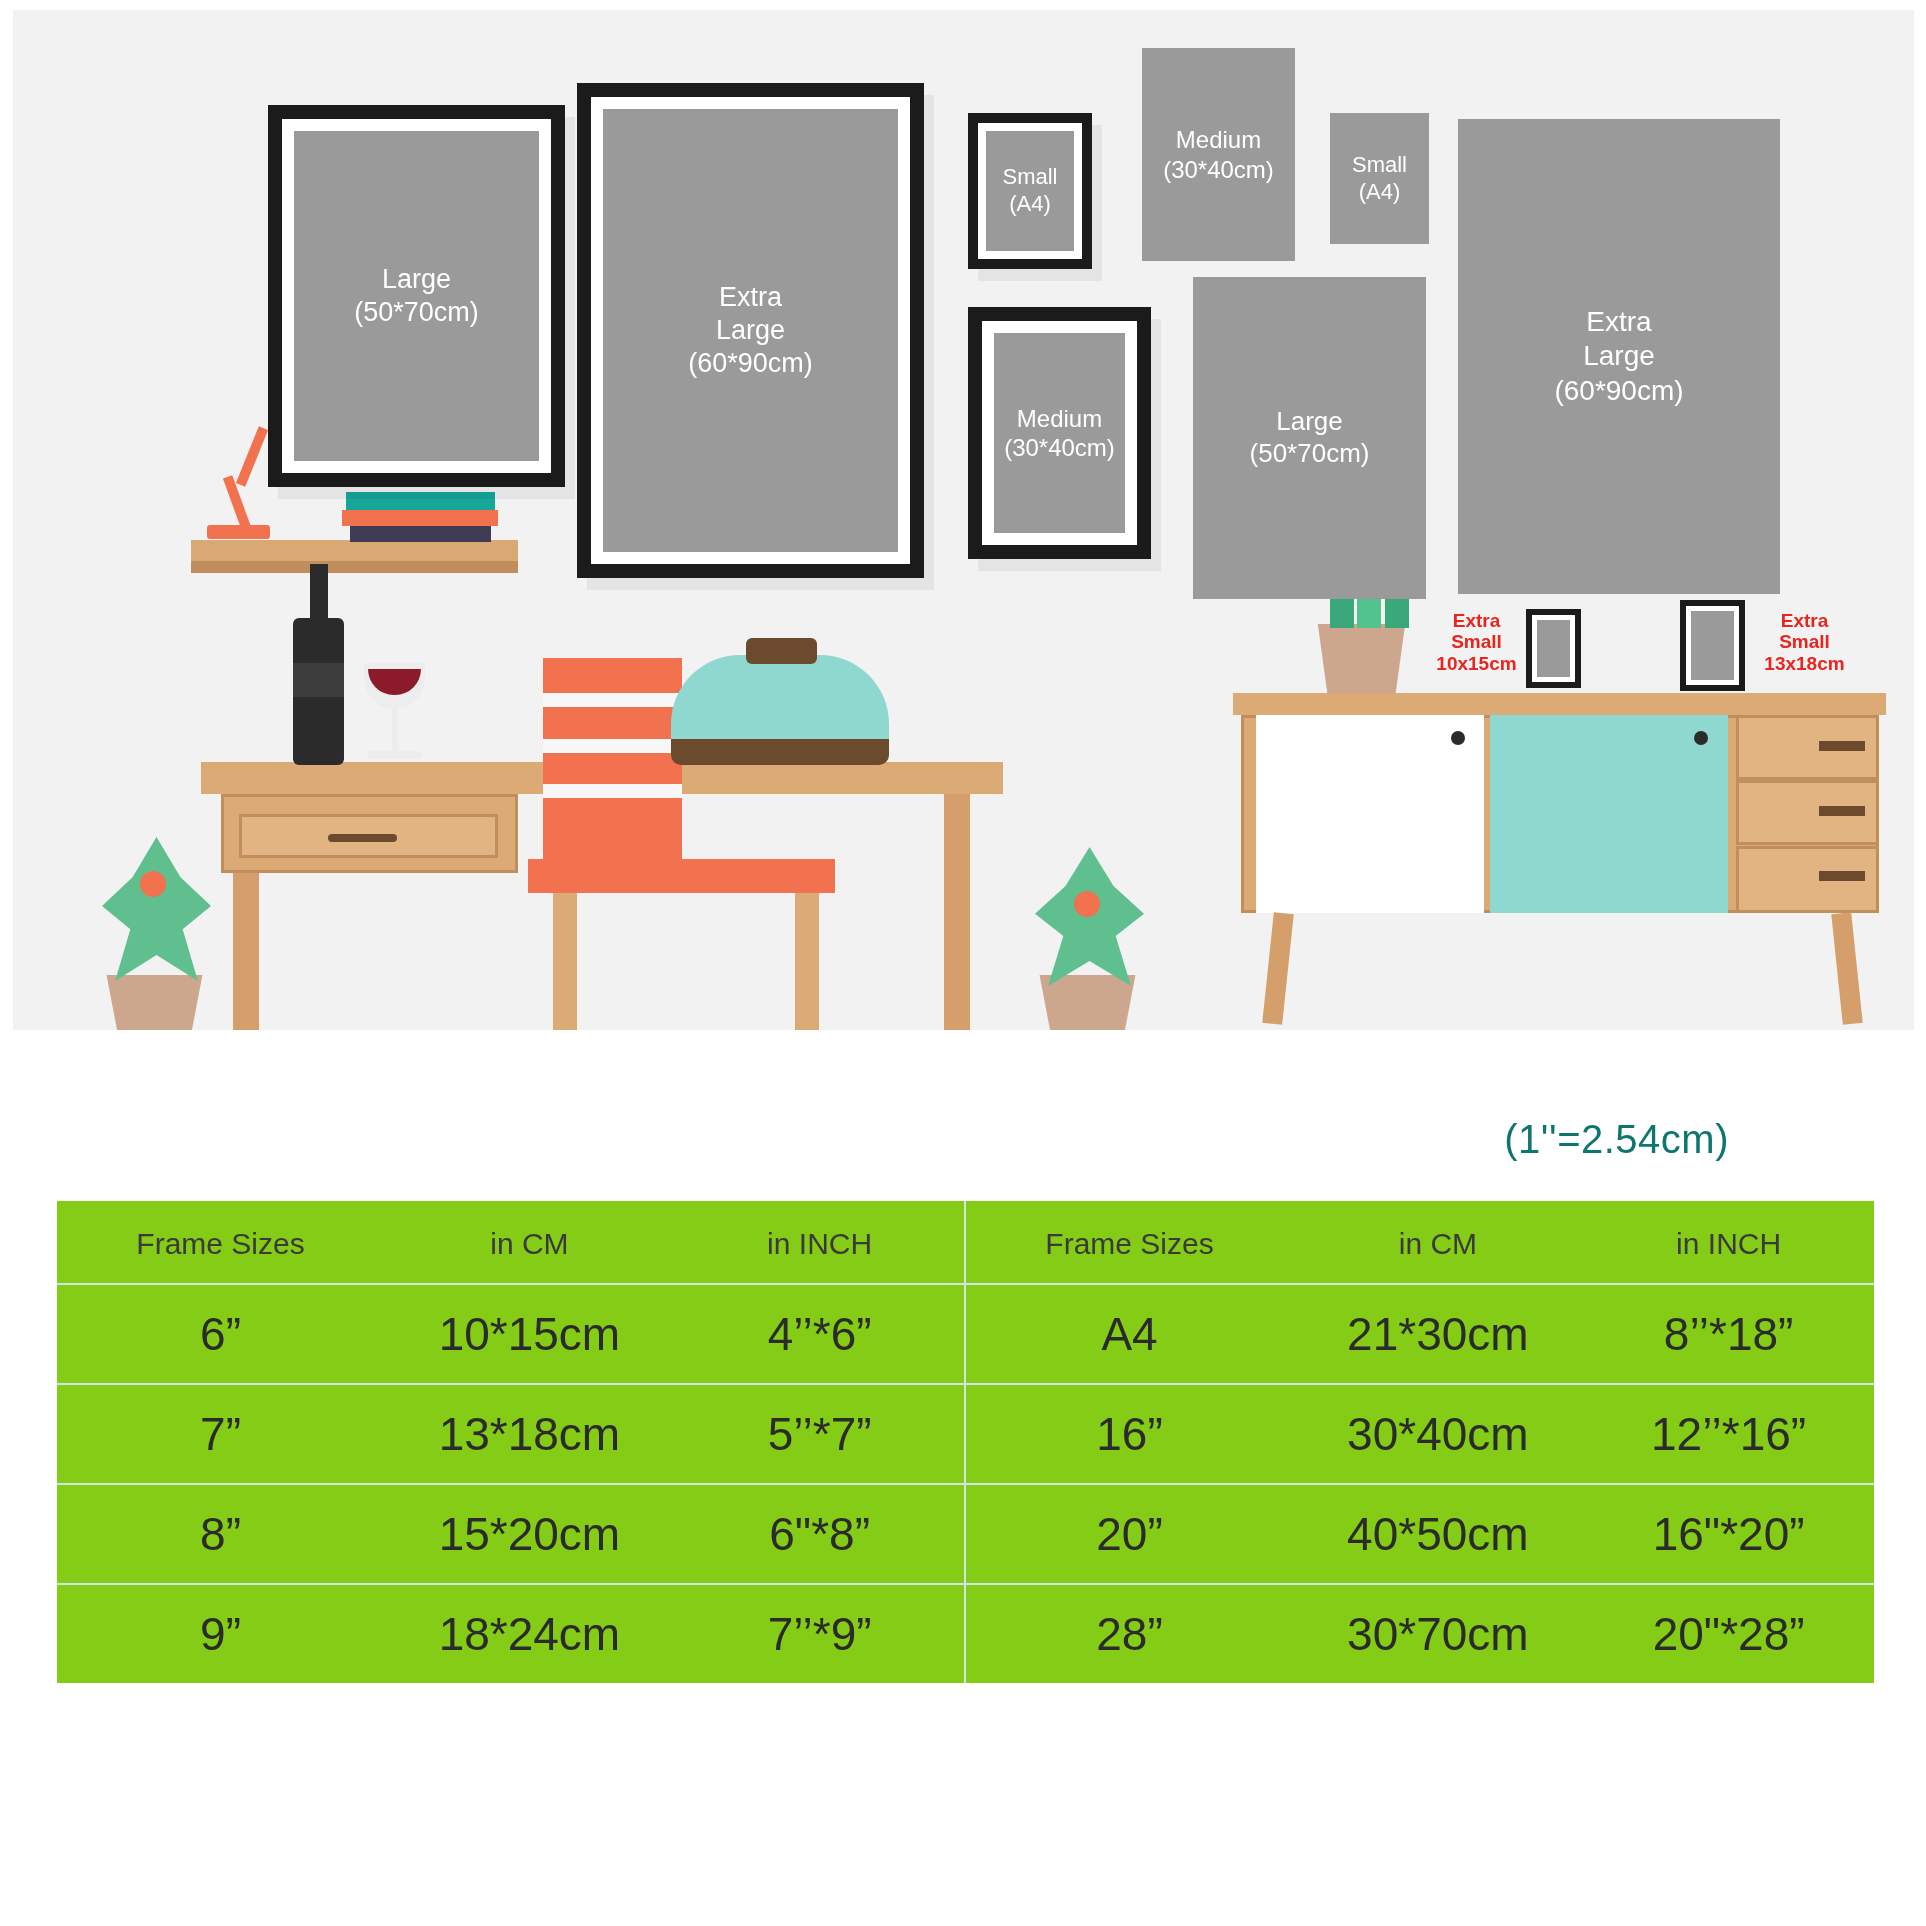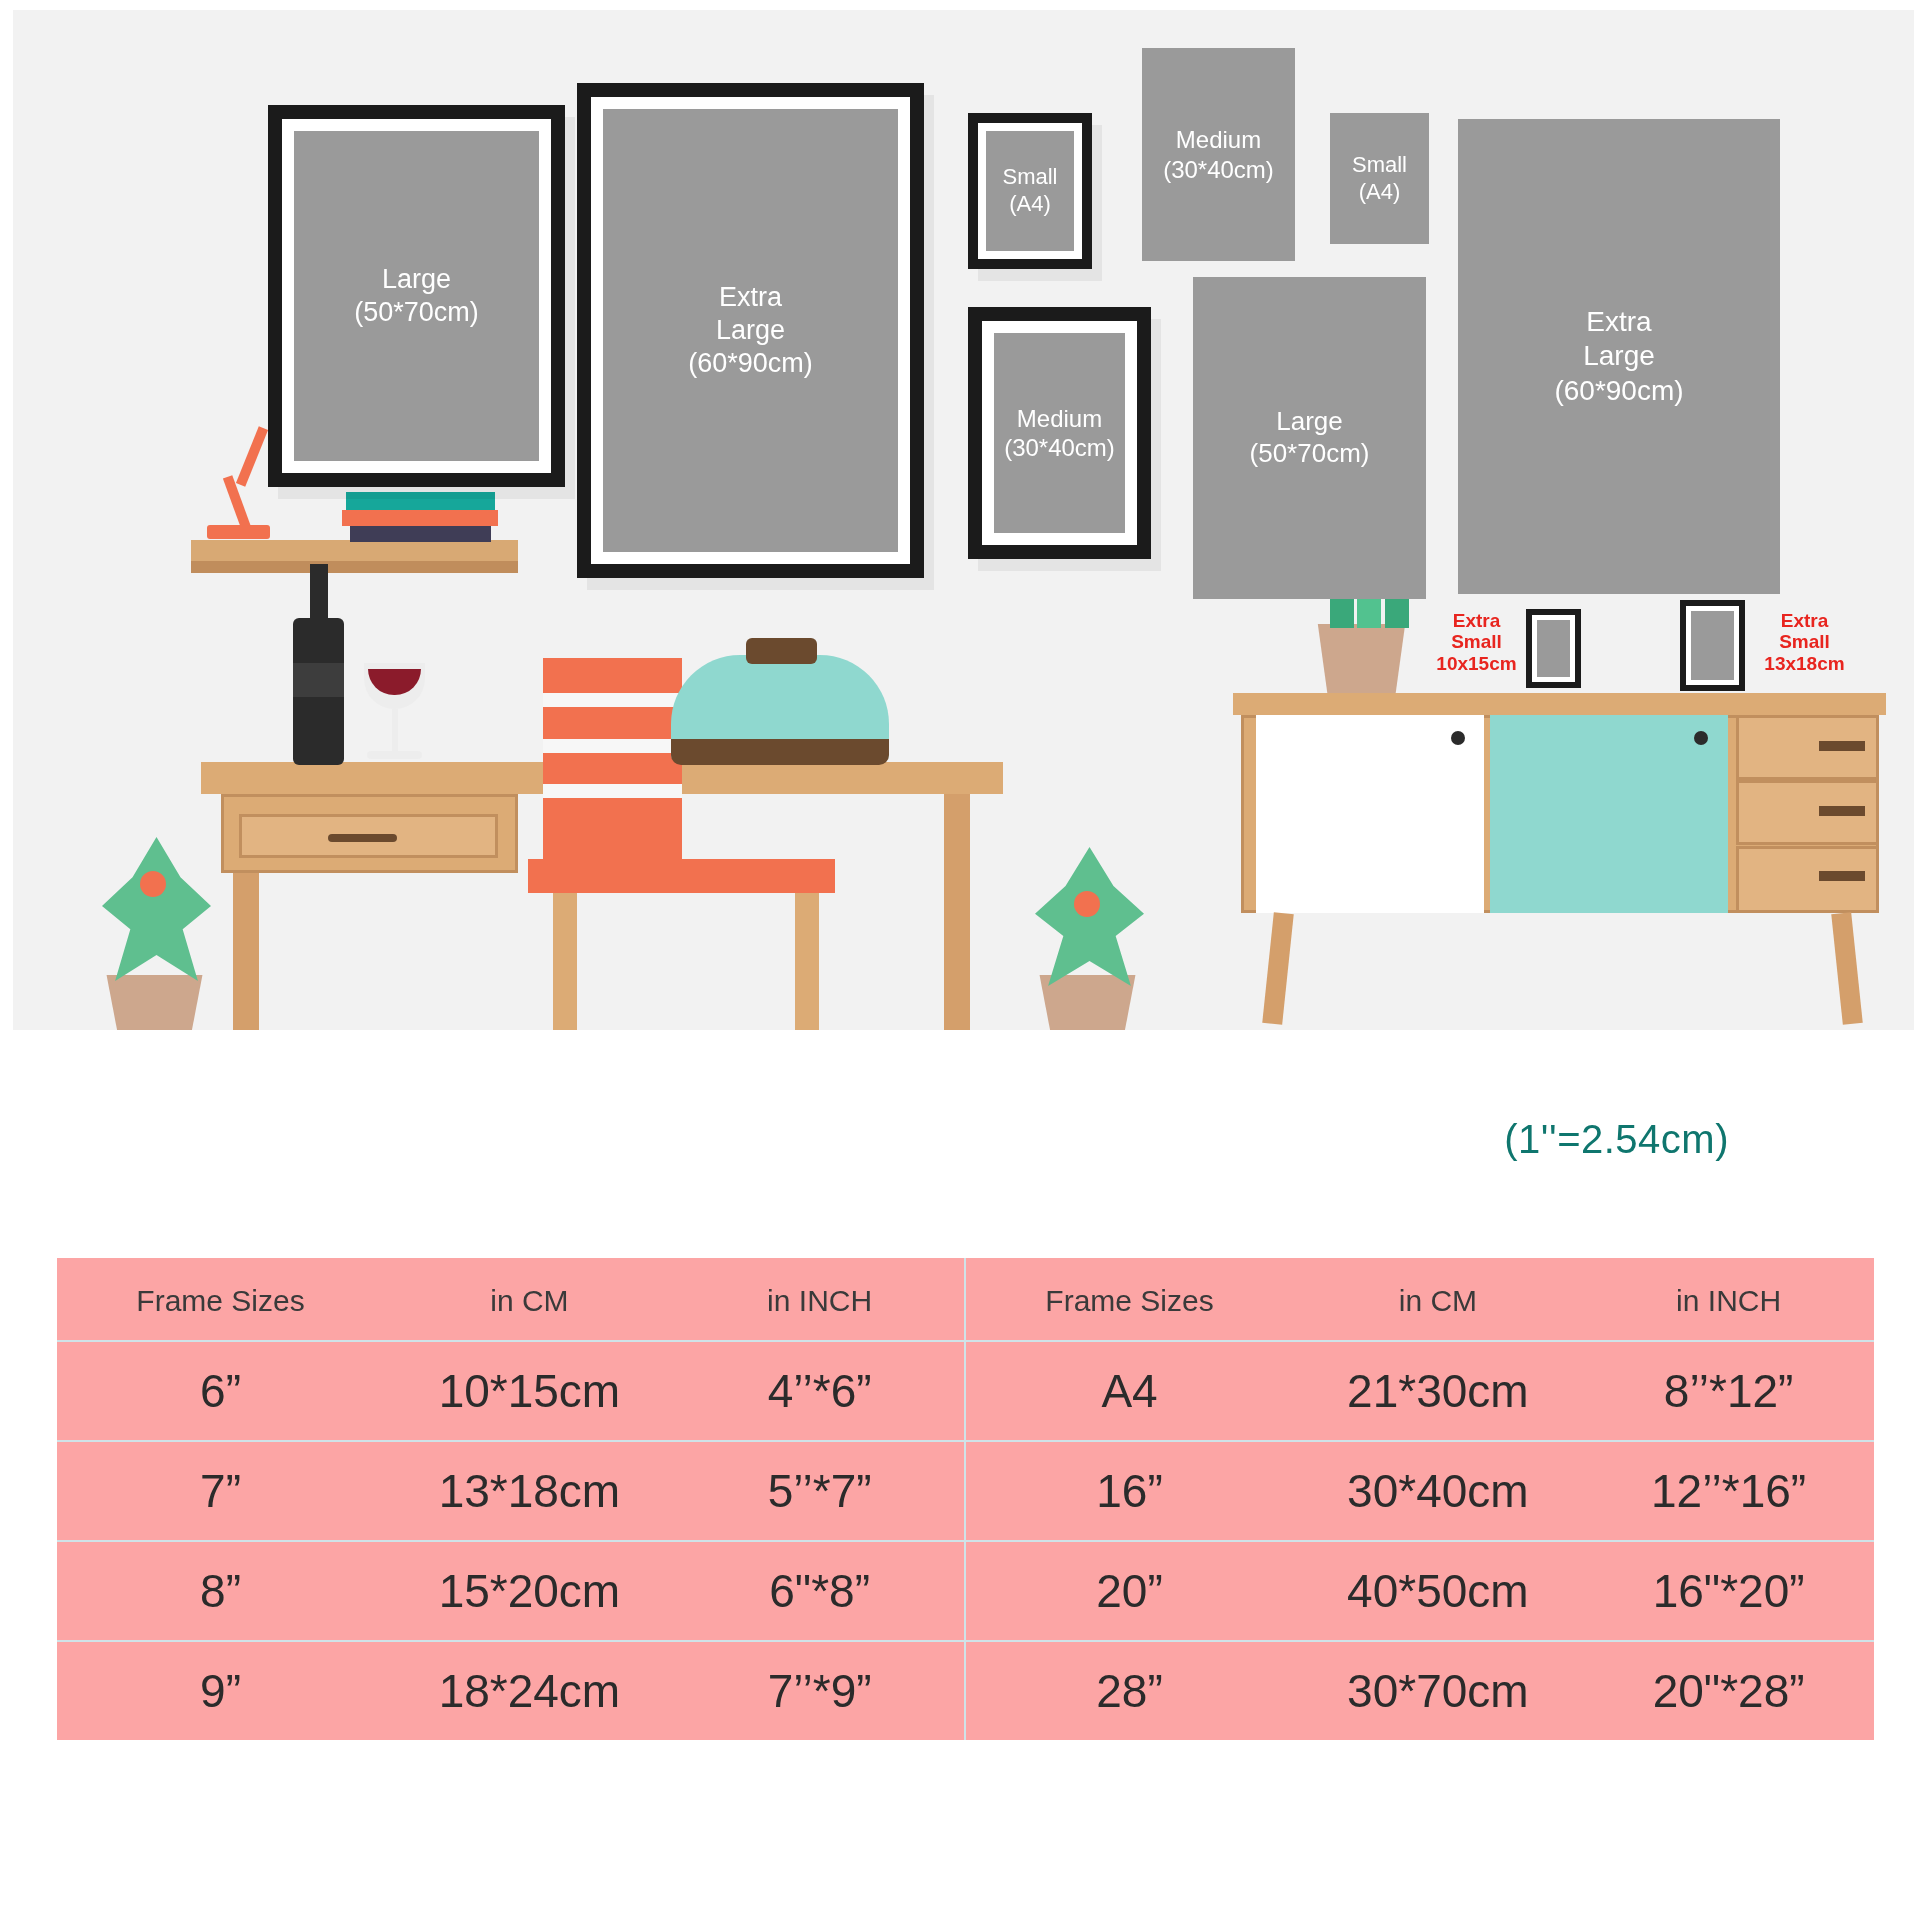--- a/index.html
+++ b/index.html
@@ -39,23 +39,23 @@
 
   
   #conv-note {
     position:absolute; right:198px; top:1117px;
     font-size:40px; color:#0f766e; letter-spacing:0.5px;
     font-family:"Liberation Sans", sans-serif;
   }
 
   
   #size-table {
-    position:absolute; left:57px; top:1258px; width:1817px;
+    position:absolute; left:57px; top:1201px; width:1817px;
     border-collapse:collapse;
-    background:#fca5a5;
+    background:#84cc16;
   }
   #size-table td, #size-table th {
     border-bottom:2px solid #cfe3e8;
     text-align:center;
     color:#2f2f2f;
     font-weight:normal;
   }
   #size-table thead th {
     font-size:30px; padding:26px 0 22px 0; color:#3a3a3a;
     font-family:"Liberation Sans", sans-serif;
@@ -246,21 +246,21 @@
       <th class="col-c">in INCH</th>
     </tr>
   </thead>
   <tbody>
     <tr>
       <td>6”</td>
       <td>10*15cm</td>
       <td>4’’*6”</td>
       <td class="vsep">A4</td>
       <td>21*30cm</td>
-      <td>8’’*12”</td>
+      <td>8’’*18”</td>
     </tr>
     <tr>
       <td>7”</td>
       <td>13*18cm</td>
       <td>5’’*7”</td>
       <td class="vsep">16”</td>
       <td>30*40cm</td>
       <td>12’’*16”</td>
     </tr>
     <tr>

